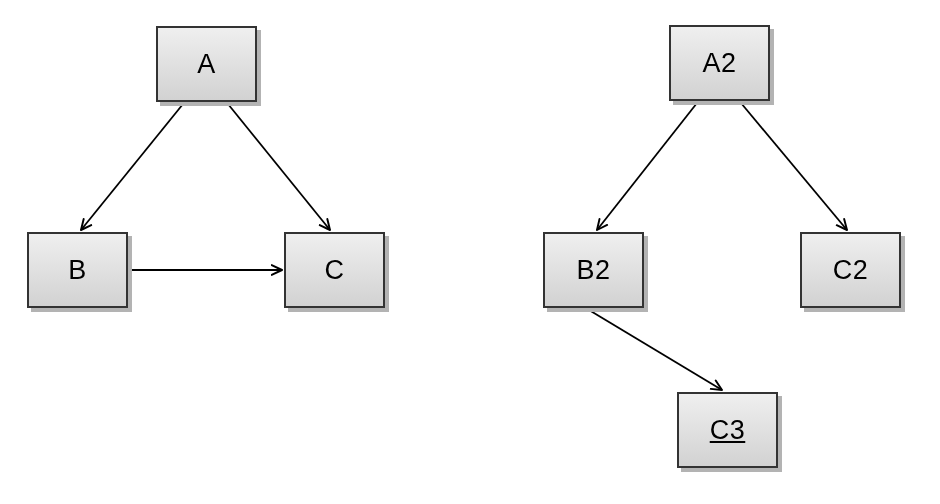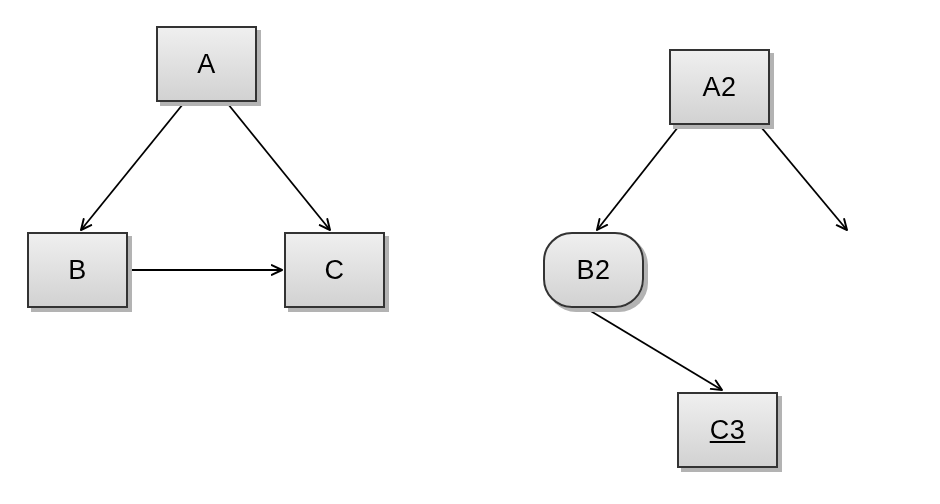--- a/index.html
+++ b/index.html
@@ -54,22 +54,22 @@
   .node-label {
     font-size: 27px;
     line-height: 1;
     color: var(--text);
     letter-spacing: 0.5px;
     user-select: none;
   }
   .n-a  { left: 156px; top:  26px; }
   .n-b  { left:  27px; top: 232px; }
   .n-c  { left: 284px; top: 232px; }
-  .n-a2 { left: 669px; top:  25px; margin-top: 24px; }
-  .n-b2 { left: 543px; top: 232px; border-radius: 29px; }
+  .n-a2 { left: 669px; top:  25px; }
+  .n-b2 { left: 543px; top: 232px; }
   .n-c2 { left: 800px; top: 232px; }
   .n-c3 { left: 677px; top: 392px; text-decoration: underline; }
 </style>
 </head>
 <body>
 
 <div class="canvas">
 
   <svg class="edges-layer" viewBox="0 0 940 504" xmlns="http://www.w3.org/2000/svg">
     <defs>
@@ -99,18 +99,21 @@
     </div>
   </div>
 
   <div class="graph-group">
     <div class="node n-a2">
       <span class="node-label">A2</span>
     </div>
     <div class="node n-b2">
       <span class="node-label">B2</span>
     </div>
+    <div class="node n-c2">
+      <span class="node-label">C2</span>
+    </div>
     <div class="node n-c3">
       <span class="node-label">C3</span>
     </div>
   </div>
 
 </div>
 
 </body></html>

